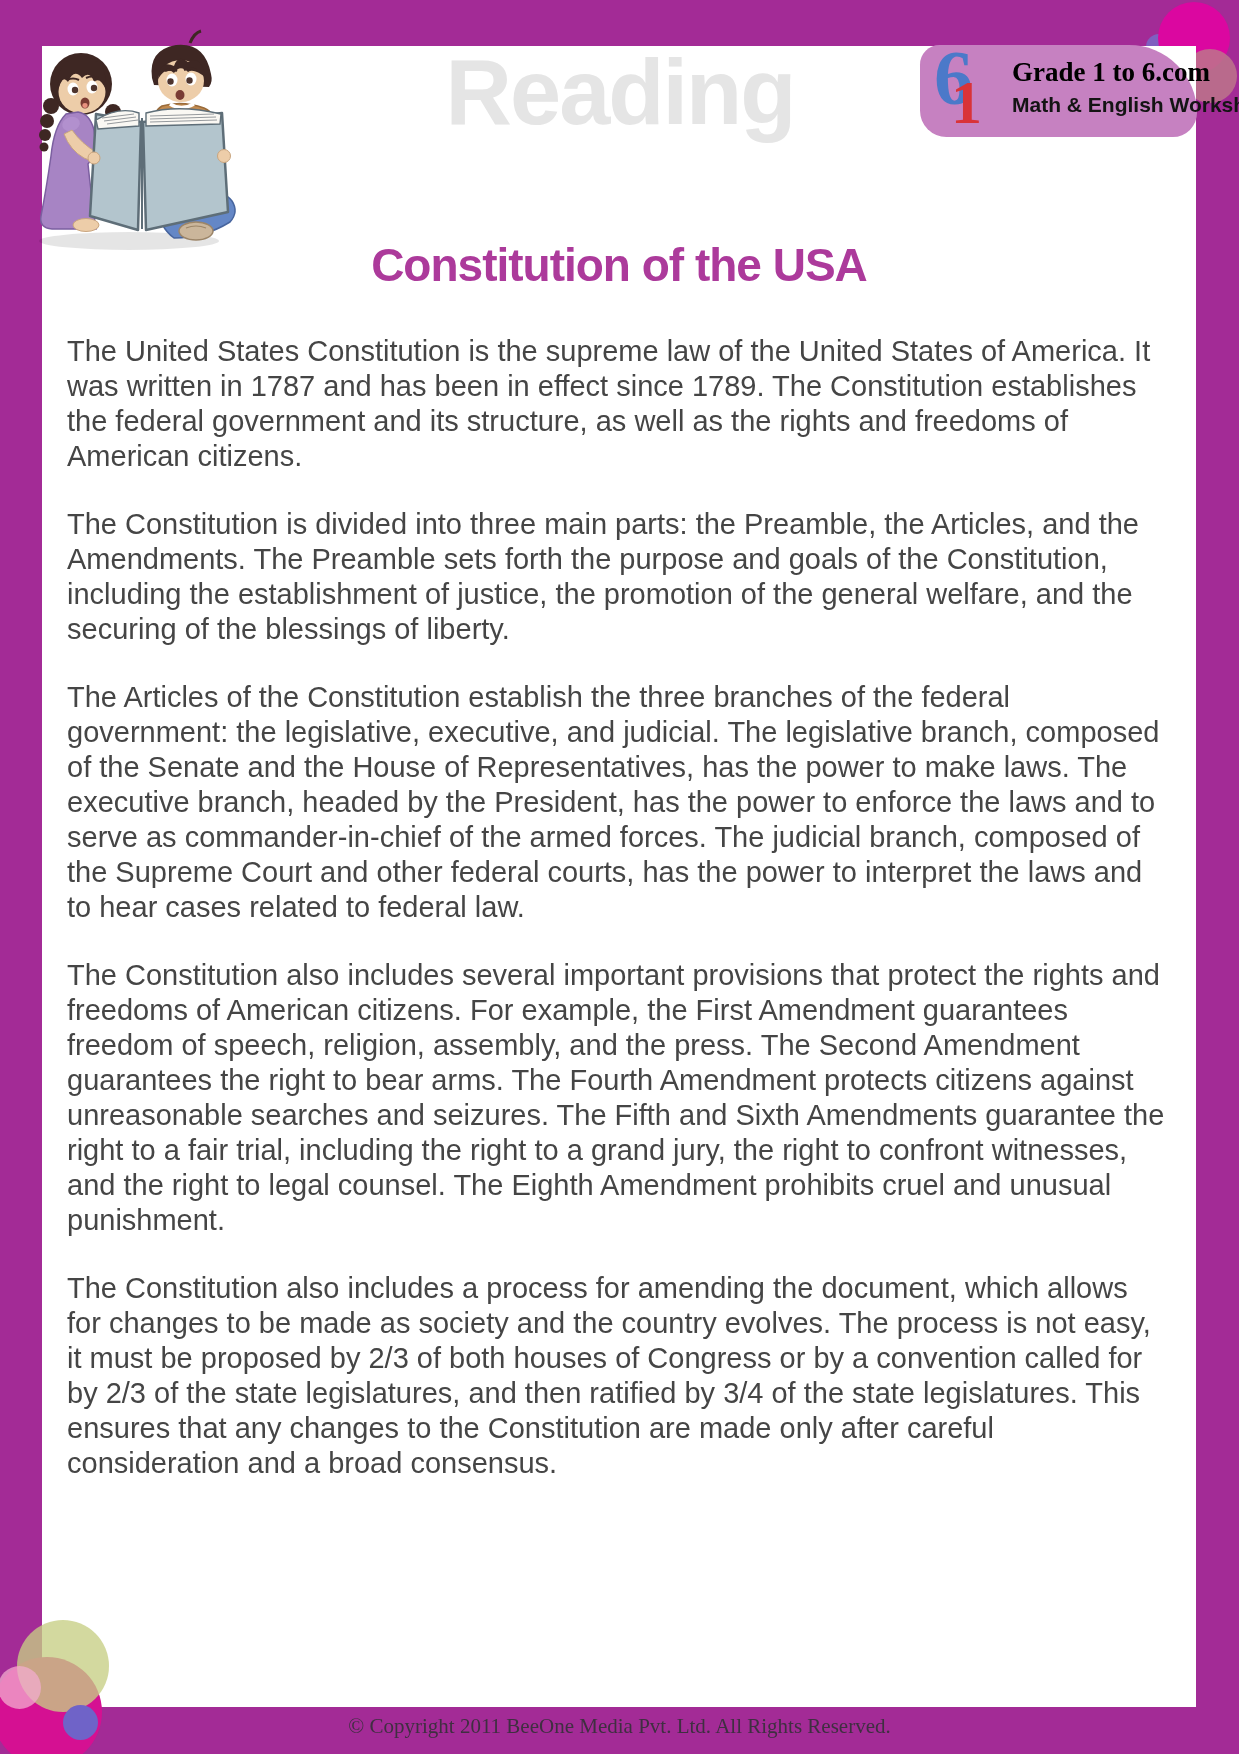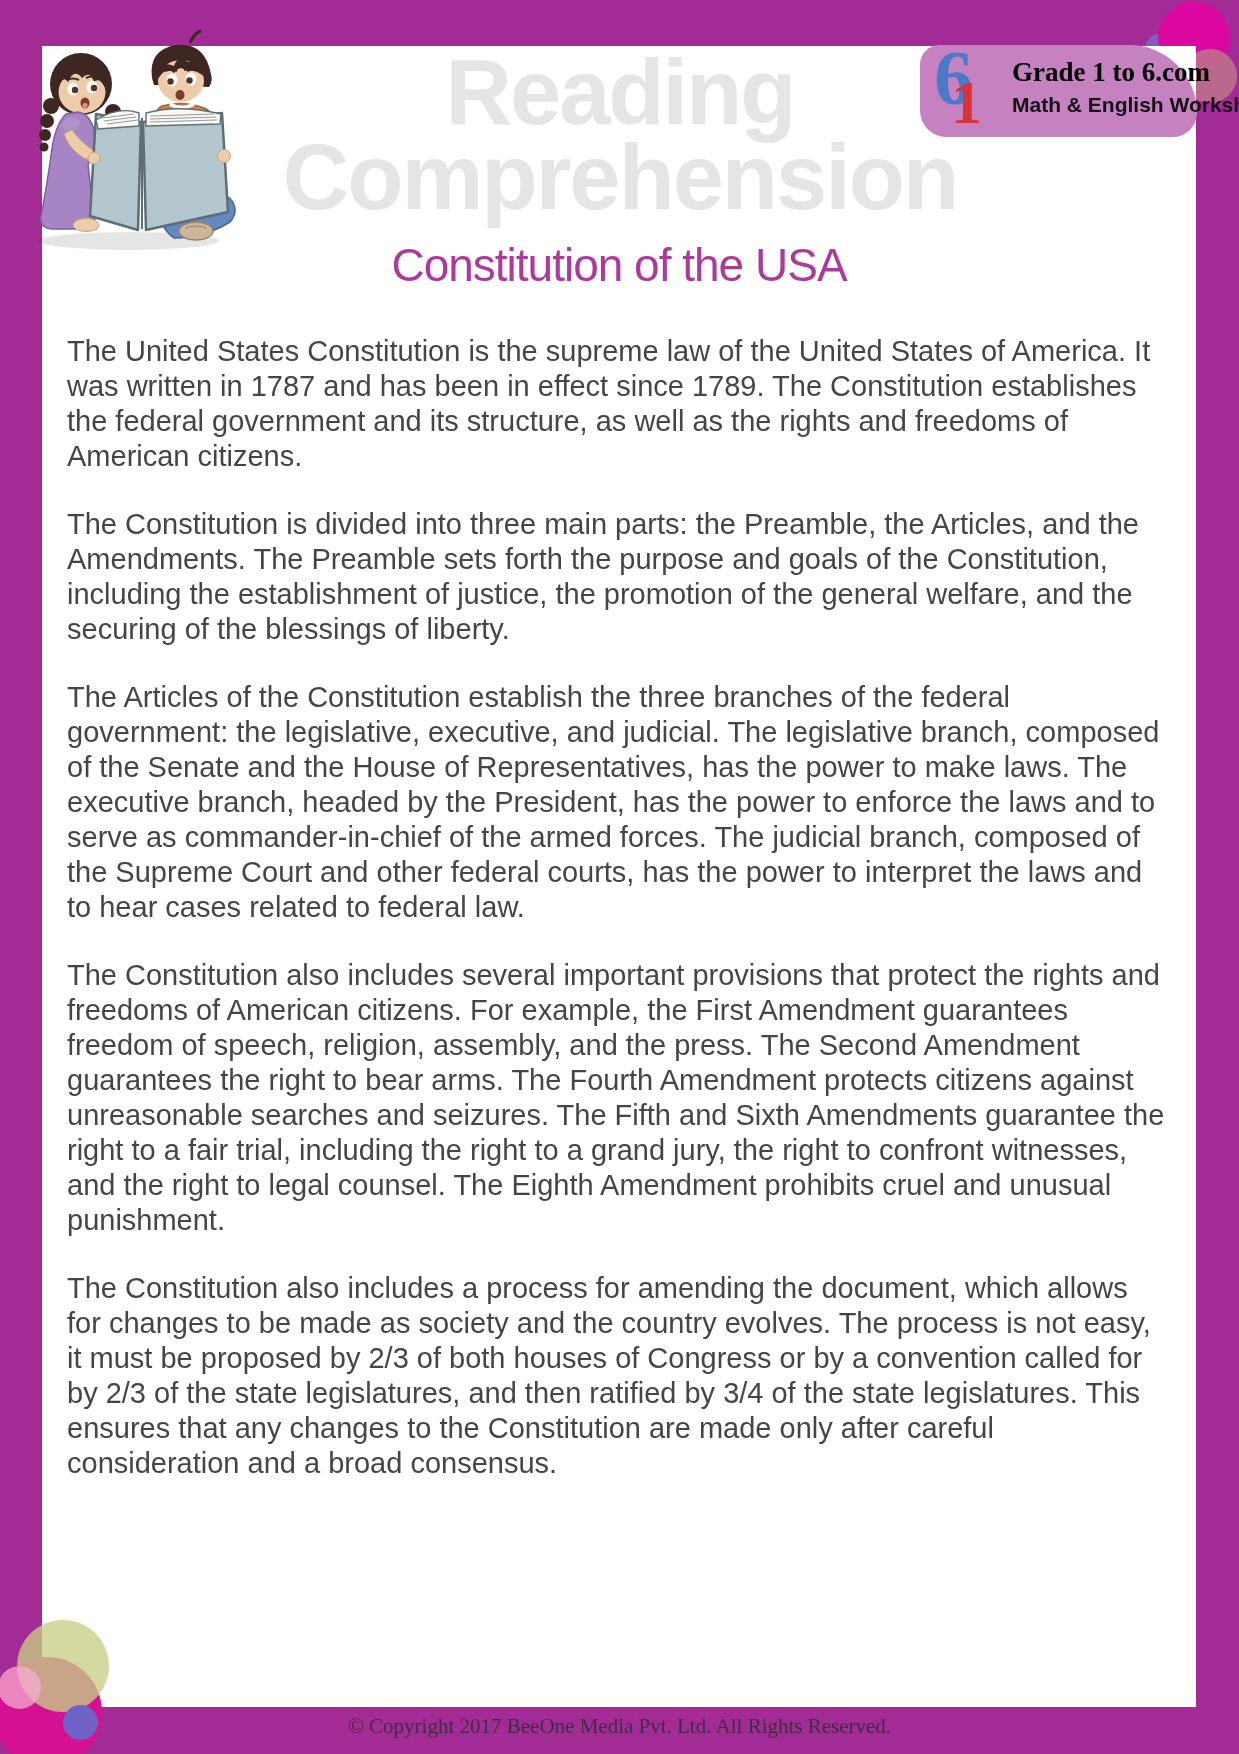--- a/index.html
+++ b/index.html
@@ -33,21 +33,21 @@
             font-size:62px;color:#D93338;line-height:1;}
   .logo-site{position:absolute;left:92px;top:12px;font-family:"Liberation Serif",serif;font-weight:700;
              font-size:27px;color:#000000;white-space:nowrap;}
   .logo-tagline{position:absolute;left:92px;top:48px;font-weight:700;font-size:21px;color:#141414;
                 white-space:nowrap;}
 
   
   .title{position:absolute;left:230px;top:50px;width:780px;text-align:center;z-index:3;
          color:#e5e5e5;font-weight:700;font-size:92px;line-height:0.92;letter-spacing:-2px;}
   .subtitle{position:absolute;left:42px;top:238px;width:1154px;text-align:center;z-index:3;
-            color:#AC3A9B;font-weight:400;font-size:46px;letter-spacing:-1px;}
+            color:#AC3A9B;font-weight:700;font-size:46px;letter-spacing:-1px;}
 
   
   .article{position:absolute;left:67px;top:334px;width:1118px;z-index:3;
            font-size:29px;line-height:35px;color:#454545;}
   .article p{margin:0 16px 33px 0;}
 
   
   .copyright{position:absolute;left:0;top:1714px;width:100%;text-align:center;z-index:6;
              font-family:"Liberation Serif",serif;font-size:21px;color:#3F2F41;}
 
@@ -135,27 +135,26 @@
       <path d="M122,87 Q155,78 197,88 L196,98 L122,100 Z" fill="#FAF8F3" stroke="#5E6E78" stroke-width="1.4"></path>
       <path d="M78,92 L110,88 M80,95 L112,91 M83,98 L114,94 M126,90 L190,88 M126,93 L192,91 M126,96 L193,94" stroke="#8A8F93" stroke-width="0.9" fill="none"></path>
       <line x1="118" y1="92" x2="118" y2="203" stroke="#5E6E78" stroke-width="2"></line>
       <circle cx="70" cy="132" r="6" fill="#EDCDA9" stroke="#C9A57F" stroke-width="1"></circle>
       <circle cx="200" cy="130" r="6.5" fill="#EDCDA9" stroke="#C9A57F" stroke-width="1"></circle>
     </g>
   </svg>
 
   <div class="title">
     <div>Reading</div>
-    <div>Comprehension</div>
   </div>
   <div class="subtitle">Constitution of the USA</div>
 
   <div class="article">
     <p>The United States Constitution is the supreme law of the United States of America. It was written in 1787 and has been in effect since 1789. The Constitution establishes the federal government and its structure, as well as the rights and freedoms of American citizens.</p>
     <p>The Constitution is divided into three main parts: the Preamble, the Articles, and the Amendments. The Preamble sets forth the purpose and goals of the Constitution, including the establishment of justice, the promotion of the general welfare, and the securing of the blessings of liberty.</p>
     <p>The Articles of the Constitution establish the three branches of the federal government: the legislative, executive, and judicial. The legislative branch, composed of the Senate and the House of Representatives, has the power to make laws. The executive branch, headed by the President, has the power to enforce the laws and to serve as commander-in-chief of the armed forces. The judicial branch, composed of the Supreme Court and other federal courts, has the power to interpret the laws and to hear cases related to federal law.</p>
     <p>The Constitution also includes several important provisions that protect the rights and freedoms of American citizens. For example, the First Amendment guarantees freedom of speech, religion, assembly, and the press. The Second Amendment guarantees the right to bear arms. The Fourth Amendment protects citizens against unreasonable searches and seizures. The Fifth and Sixth Amendments guarantee the right to a fair trial, including the right to a grand jury, the right to confront witnesses, and the right to legal counsel. The Eighth Amendment prohibits cruel and unusual punishment.</p>
     <p>The Constitution also includes a process for amending the document, which allows for changes to be made as society and the country evolves. The process is not easy, it must be proposed by 2/3 of both houses of Congress or by a convention called for by 2/3 of the state legislatures, and then ratified by 3/4 of the state legislatures. This ensures that any changes to the Constitution are made only after careful consideration and a broad consensus.</p>
   </div>
 
-  <div class="copyright">© Copyright 2017 BeeOne Media Pvt. Ltd. All Rights Reserved.</div>
+  <div class="copyright">© Copyright 2011 BeeOne Media Pvt. Ltd. All Rights Reserved.</div>
 
 </div>
 
 </body></html>

